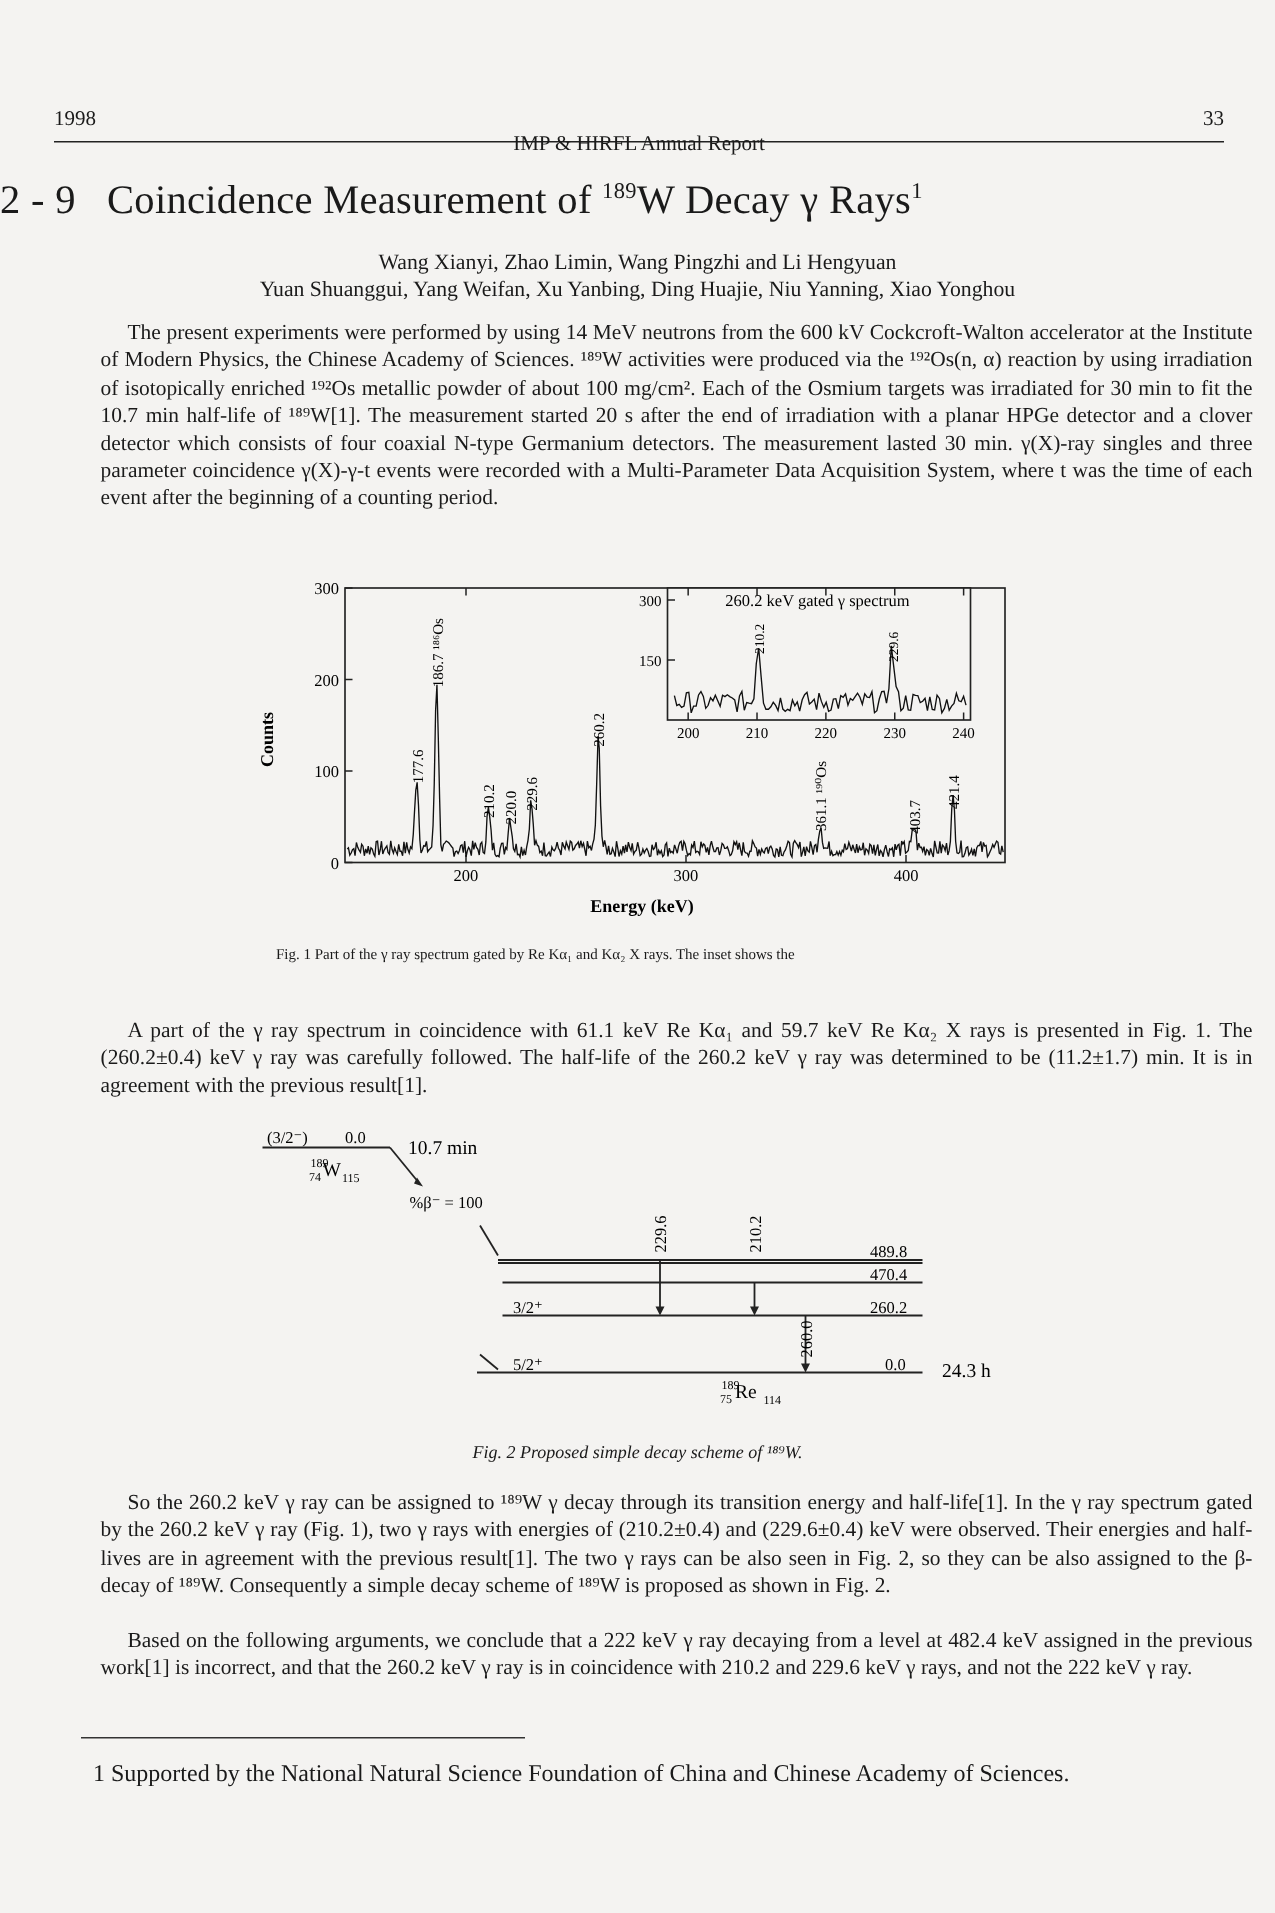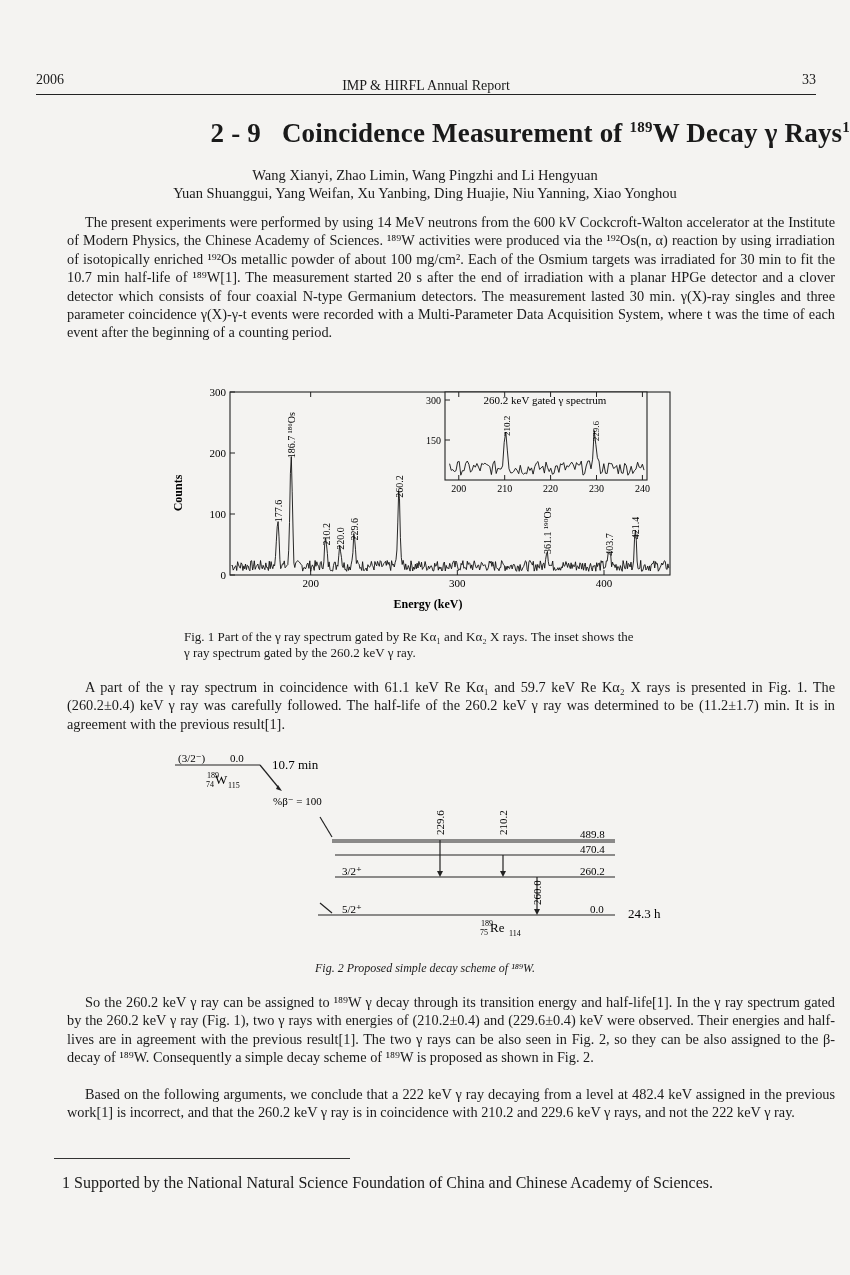--- a/index.html
+++ b/index.html
@@ -1,42 +1,42 @@
 <!DOCTYPE html>
 <html><head>
 <meta charset="utf-8">
 <style>
   html, body { margin:0; padding:0; background:#f4f3f1; }
   body { width:850px; height:1275px; position:relative; overflow:hidden;
          font-family:"Liberation Serif","DejaVu Serif",serif; color:#1a1a1a; }
   .hdr { position:absolute; top:72px; left:36px; right:34px; height:22px;
          border-bottom:1.3px solid #222; font-size:14px; }
   .hdr .l { position:absolute; left:0; top:0; }
-  .hdr .c { position:absolute; left:0; right:0; text-align:center; top:6px; }
+  .hdr .c { position:absolute; left:0; right:0; text-align:center; top:17px; }
   .hdr .r { position:absolute; right:0; top:0; }
-  .title { position:absolute; top:118px; left:0; right:0; text-align:right;
-           font-size:27px; font-weight:bold; letter-spacing:0.2px; }
+  .title { position:absolute; top:118px; left:0; right:0; text-align:left;
+           font-size:27px; font-weight:normal; letter-spacing:0.2px; }
   .title sup { font-size:15px; }
   .authors { position:absolute; top:166px; left:0; right:0; text-align:center;
              font-size:14.5px; line-height:18px; }
   .para { position:absolute; left:54px; width:768px; font-size:14.3px;
           line-height:18.4px; text-align:justify;margin-left:13px; }
   .ind { text-indent:18px; }
-  .caption { position:absolute; font-size:13px; line-height:16px; }
+  .caption { position:absolute; font-size:10px; line-height:16px; }
   .chart { position:absolute; left:160px; top:380px; width:520px; height:235px; }
   .scheme { position:absolute; left:160px; top:745px; width:560px; height:230px; }
   .fn-line { position:absolute; left:54px; top:1158px; width:296px; border-top:1px solid #333; }
   .footnote { position:absolute; left:62px; top:1174px; font-size:16px; }
   svg text { font-family:"Liberation Serif","DejaVu Serif",serif; }
 </style>
 </head>
 <body>
 
 <div class="hdr">
-  <span class="l">2006</span>
+  <span class="l">1998</span>
   <span class="c">IMP &amp; HIRFL Annual Report</span>
   <span class="r">33</span>
 </div>
 
 <div class="title">
   <span>2 - 9</span>&nbsp;&nbsp;
   <span>Coincidence Measurement of </span><sup>189</sup><span>W Decay γ Rays</span><sup>1</sup>
 </div>
 
 <div class="authors">
@@ -110,21 +110,20 @@
       <text font-size="9" transform="translate(349.59999999999997,56) rotate(-90)">210.2</text>
       <text font-size="9" transform="translate(438.66363636363633,61.33333333333334) rotate(-90)">229.6</text>
     </g>
   <text id="insetTitle" x="385" y="24" font-size="11" text-anchor="middle">260.2 keV gated γ spectrum</text>
   <text x="268" y="228" font-size="12" font-weight="bold" text-anchor="middle">Energy (keV)</text>
   <text x="0" y="0" font-size="12" font-weight="bold" text-anchor="middle" transform="translate(22,113) rotate(-90)">Counts</text>
 </svg>
 
 <div class="caption" style="left:184px; top:629px;">
   <div>Fig. 1  Part of the γ ray spectrum gated by Re Kα₁ and Kα₂ X rays. The inset shows the</div>
-  <div>γ ray spectrum gated by the 260.2 keV γ ray.</div>
 </div>
 
 <div class="para ind" style="top:678px;">A part of the γ ray spectrum in coincidence with 61.1 keV Re Kα₁ and 59.7 keV Re Kα₂ X rays is presented in Fig. 1. The (260.2±0.4) keV γ ray was carefully followed. The half-life of the 260.2 keV γ ray was determined to be (11.2±1.7) min. It is in agreement with the previous result[1].</div>
 
 <svg class="scheme" viewBox="0 0 560 230">
   <g stroke="#222" stroke-width="1.2" fill="none">
     <line x1="15" y1="20" x2="100" y2="20"></line>
     <line x1="100" y1="20" x2="118" y2="42"></line>
     <line x1="160" y1="72" x2="172" y2="92"></line>
     <line x1="172" y1="95" x2="455" y2="95"></line>

